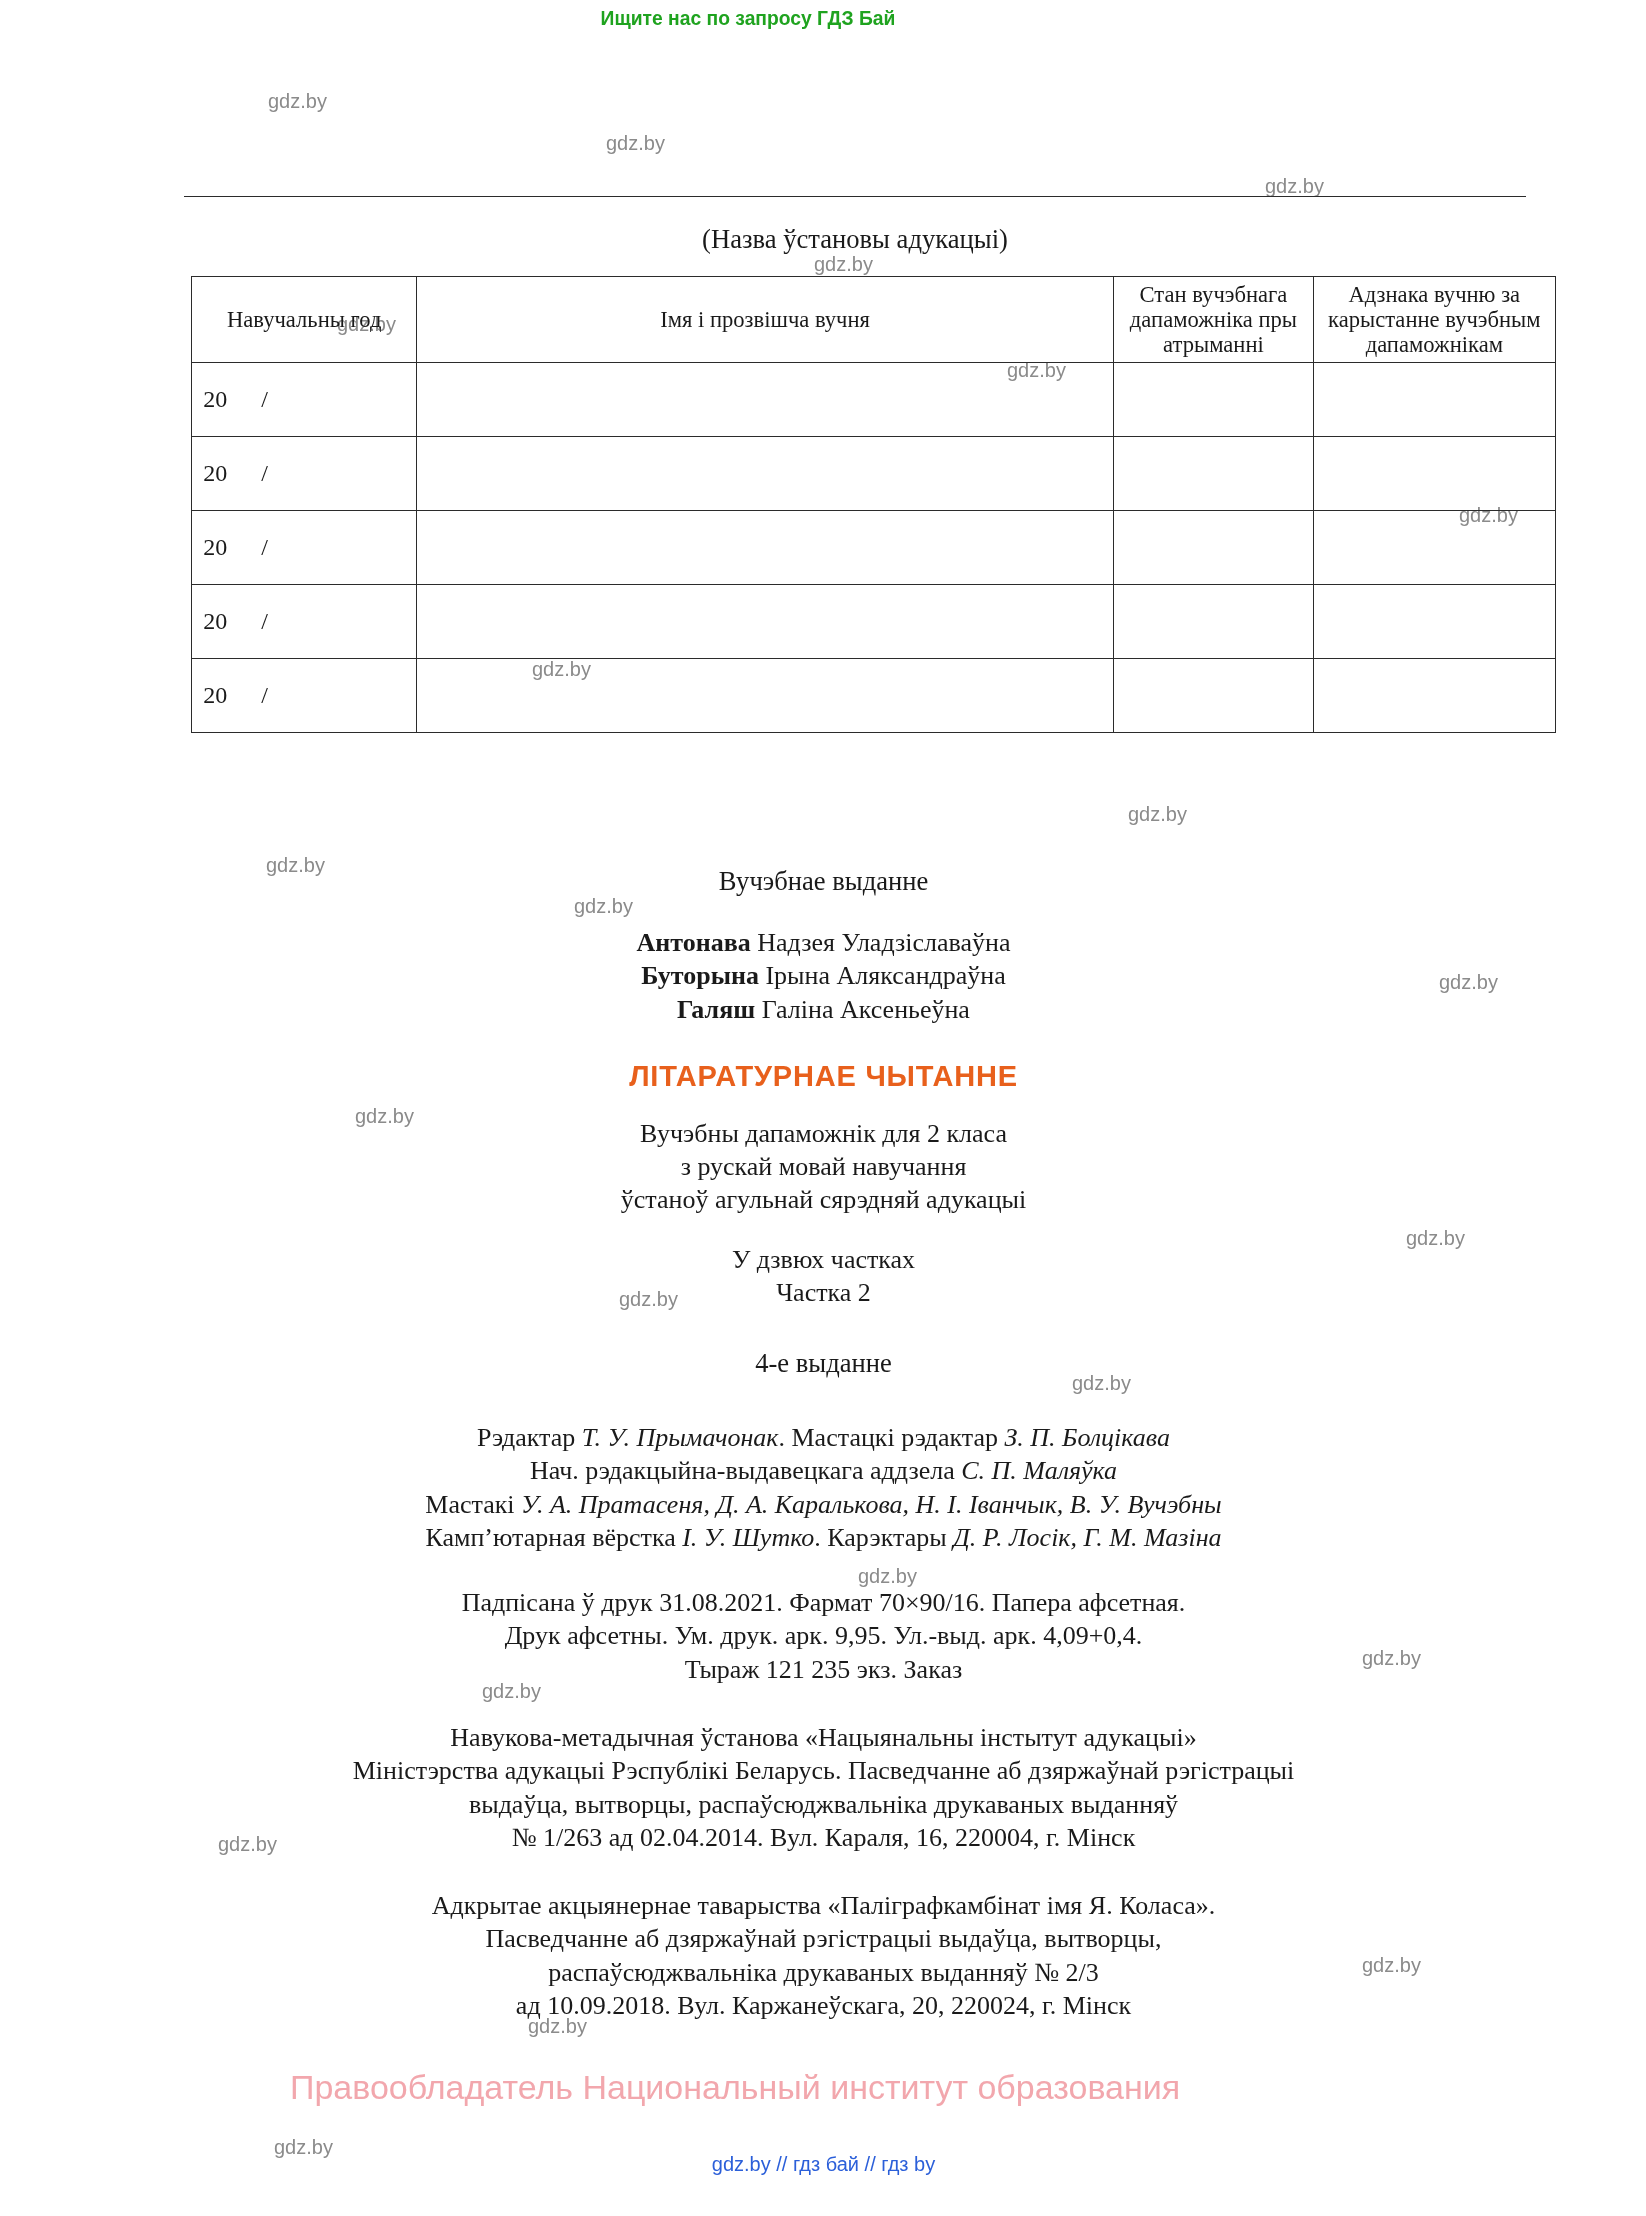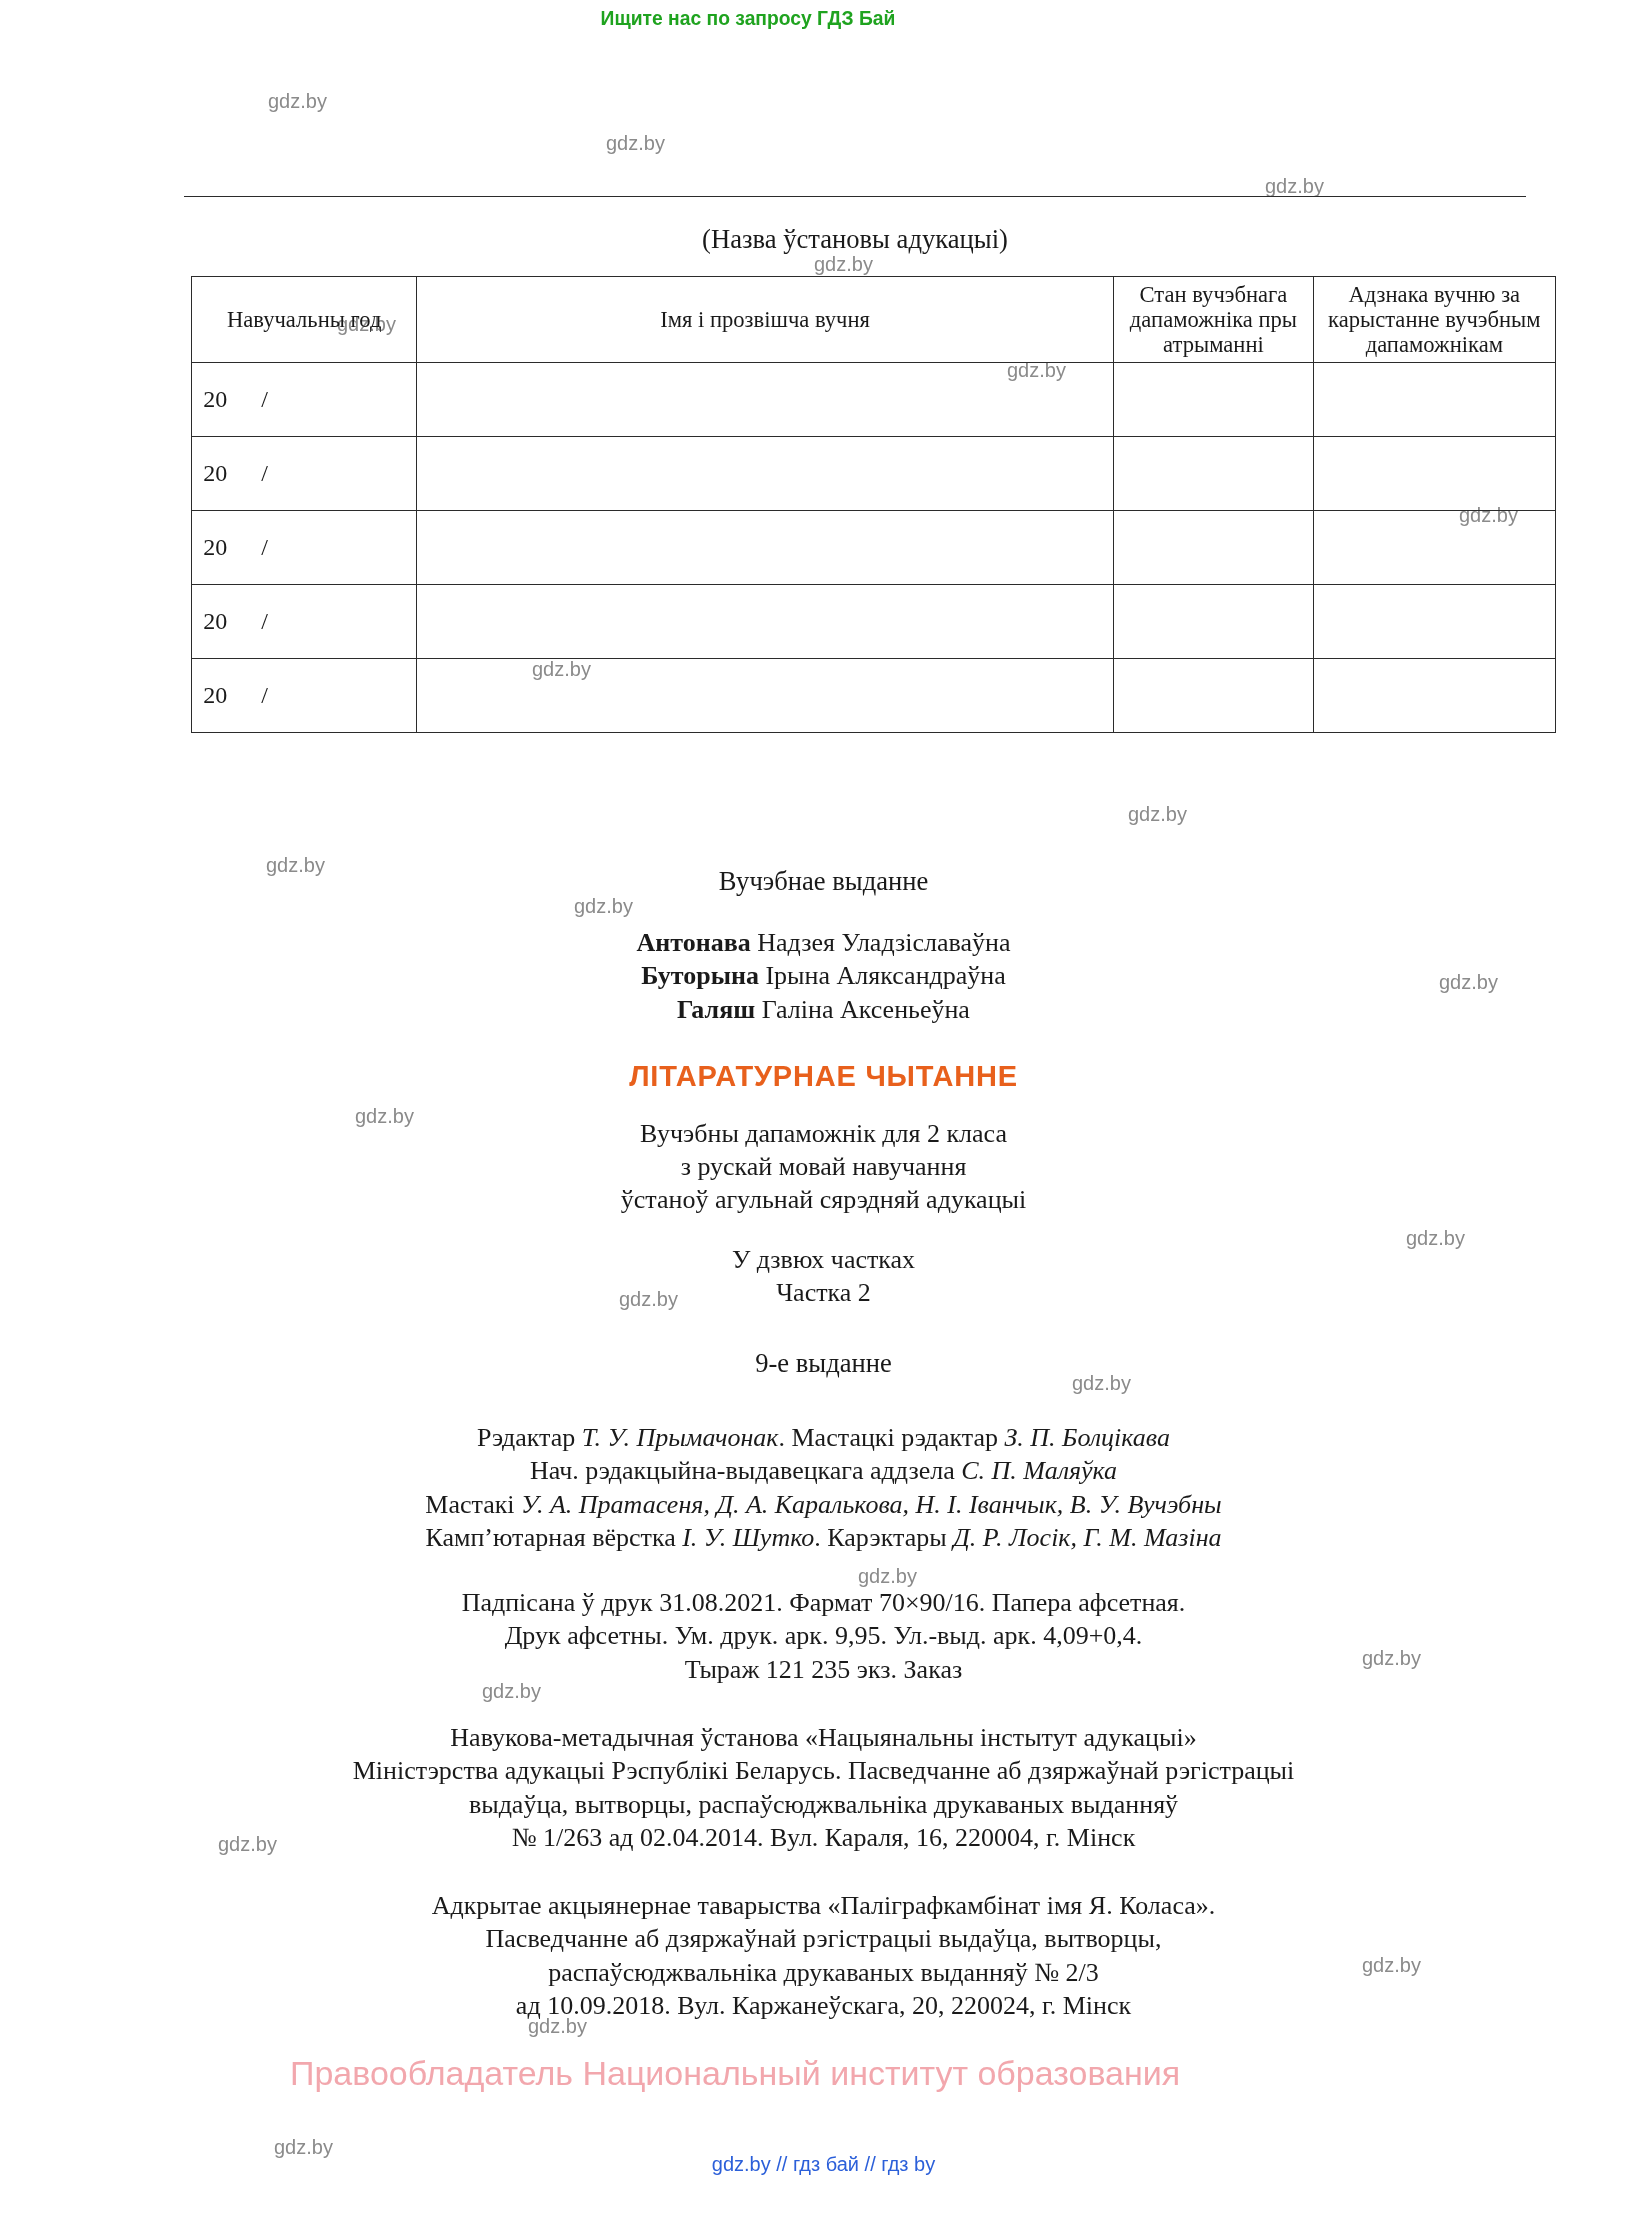--- a/index.html
+++ b/index.html
@@ -42,20 +42,21 @@
     color: #8b8b8b;
     white-space: nowrap;
     pointer-events: none;
   }
   .wm-pink {
     position: absolute;
     font-family: "Liberation Sans", sans-serif;
     font-size: 34px;
     color: #f2a7ad;
     white-space: nowrap;
+    margin-top: 14px;
   }
 
   
   .rule {
     position: absolute;
     left: 184px;
     top: 196px;
     width: 1342px;
     border-top: 1.6px solid #2b2b2b;
   }
@@ -237,21 +238,21 @@
         <div class="line">Вучэбны дапаможнік для 2 класа</div>
         <div class="line">з рускай мовай навучання</div>
         <div class="line">ўстаноў агульнай сярэдняй адукацыі</div>
       </div>
 
     <div class="parts" id="parts-block">
         <div class="line">У дзвюх частках</div>
         <div class="line">Частка 2</div>
       </div>
 
-    <div class="edition-no">9-е выданне</div>
+    <div class="edition-no">4-е выданне</div>
 
     <div class="staff" id="staff-block">
         <div class="line">Рэдактар <i>Т. У. Прымачонак</i>. Мастацкі рэдактар <i>З. П. Болцікава</i></div>
         <div class="line">Нач. рэдакцыйна-выдавецкага аддзела <i>С. П. Маляўка</i></div>
         <div class="line">Мастакі <i>У. А. Пратасеня, Д. А. Каралькова, Н. І. Іванчык, В. У. Вучэбны</i></div>
         <div class="line">Камп’ютарная вёрстка <i>І. У. Шутко</i>. Карэктары <i>Д. Р. Лосік, Г. М. Мазіна</i></div>
       </div>
 
     <div class="print-info" id="print-block">
         <div class="line">Падпісана ў друк 31.08.2021. Фармат 70×90/16. Папера афсетная.</div>

